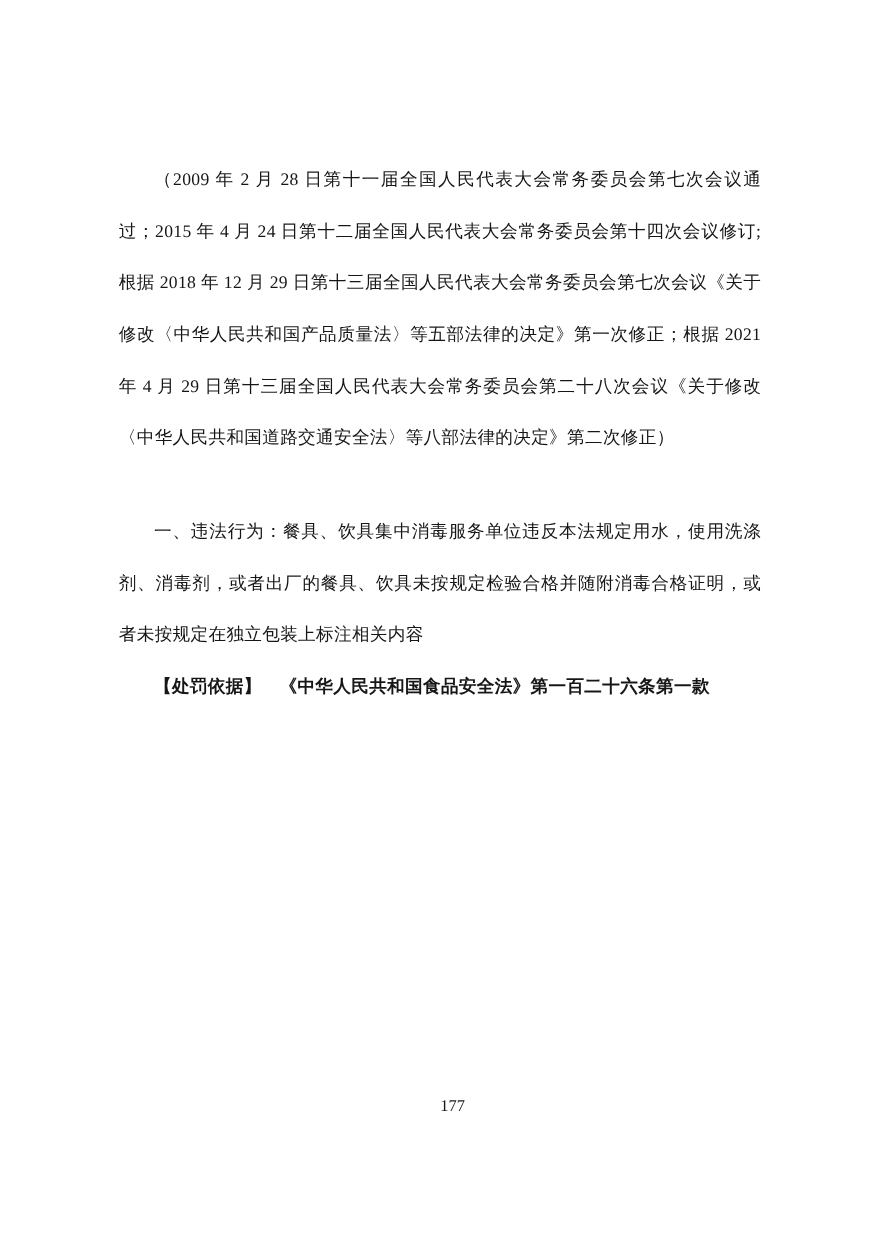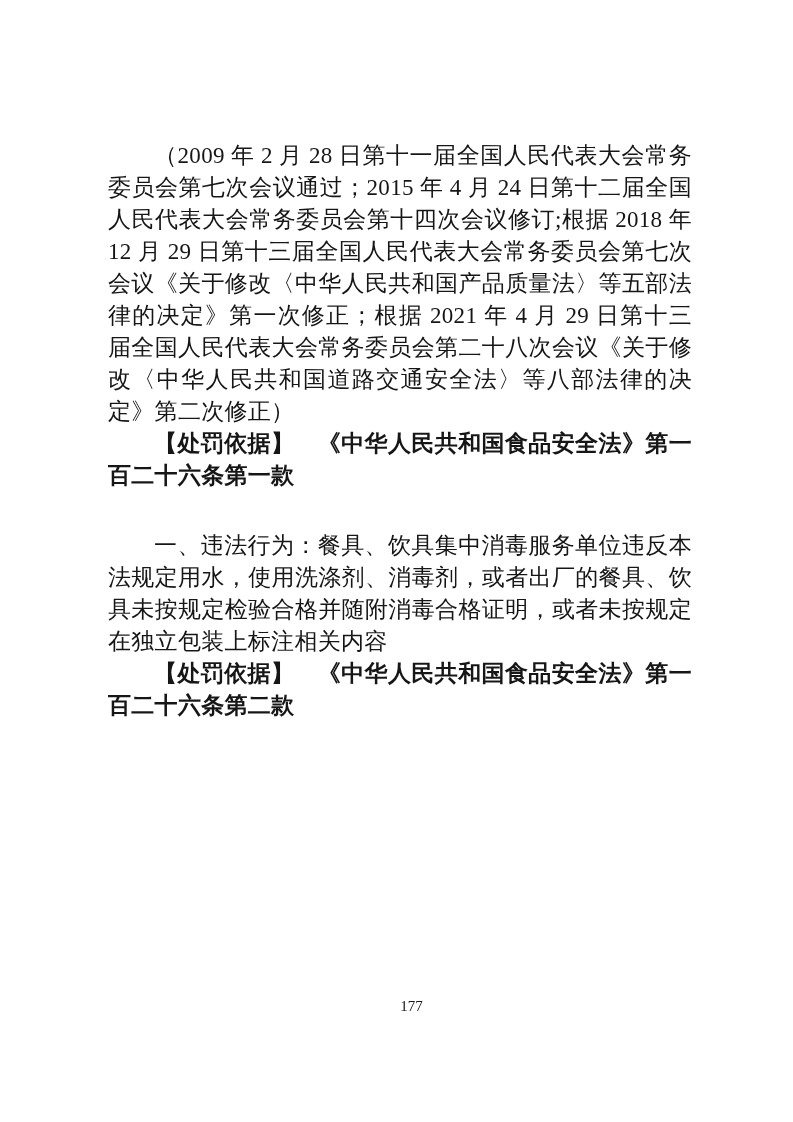--- a/index.html
+++ b/index.html
@@ -17,22 +17,22 @@
     color: #161616;
   }
   .content {
     position: absolute;
     left: 108px;
     top: 140px;
     width: 584px;
   }
   .para {
     margin: 0;
-    font-size: 23px;
-    line-height: 32px;
+    font-size: 16px;
+    line-height: 47px;
     text-align: justify;
     text-indent: 2em;
     letter-spacing: 0.3px;
     word-break: break-all;
   }
   .para.gap-before {
     margin-top: 38px;
   }
   .para.bold {
     font-weight: bold;
@@ -48,18 +48,17 @@
     color: #161616;
     padding-left: 30px;
   }
 </style>
 </head>
 <body>
 
 <div class="page">
   <div class="content">
     <p class="para">（2009 年 2 月 28 日第十一届全国人民代表大会常务委员会第七次会议通过；2015 年 4 月 24 日第十二届全国人民代表大会常务委员会第十四次会议修订;根据 2018 年 12 月 29 日第十三届全国人民代表大会常务委员会第七次会议《关于修改〈中华人民共和国产品质量法〉等五部法律的决定》第一次修正；根据 2021 年 4 月 29 日第十三届全国人民代表大会常务委员会第二十八次会议《关于修改〈中华人民共和国道路交通安全法〉等八部法律的决定》第二次修正）</p>
+    <p class="para gap-before">一、违法行为：餐具、饮具集中消毒服务单位违反本法规定用水，使用洗涤剂、消毒剂，或者出厂的餐具、饮具未按规定检验合格并随附消毒合格证明，或者未按规定在独立包装上标注相关内容</p>
     <p class="para bold">【处罚依据】　《中华人民共和国食品安全法》第一百二十六条第一款</p>
-    <p class="para gap-before">一、违法行为：餐具、饮具集中消毒服务单位违反本法规定用水，使用洗涤剂、消毒剂，或者出厂的餐具、饮具未按规定检验合格并随附消毒合格证明，或者未按规定在独立包装上标注相关内容</p>
-    <p class="para bold">【处罚依据】　《中华人民共和国食品安全法》第一百二十六条第二款</p>
   </div>
   <div class="page-number">177</div>
 </div>
 
 </body></html>

